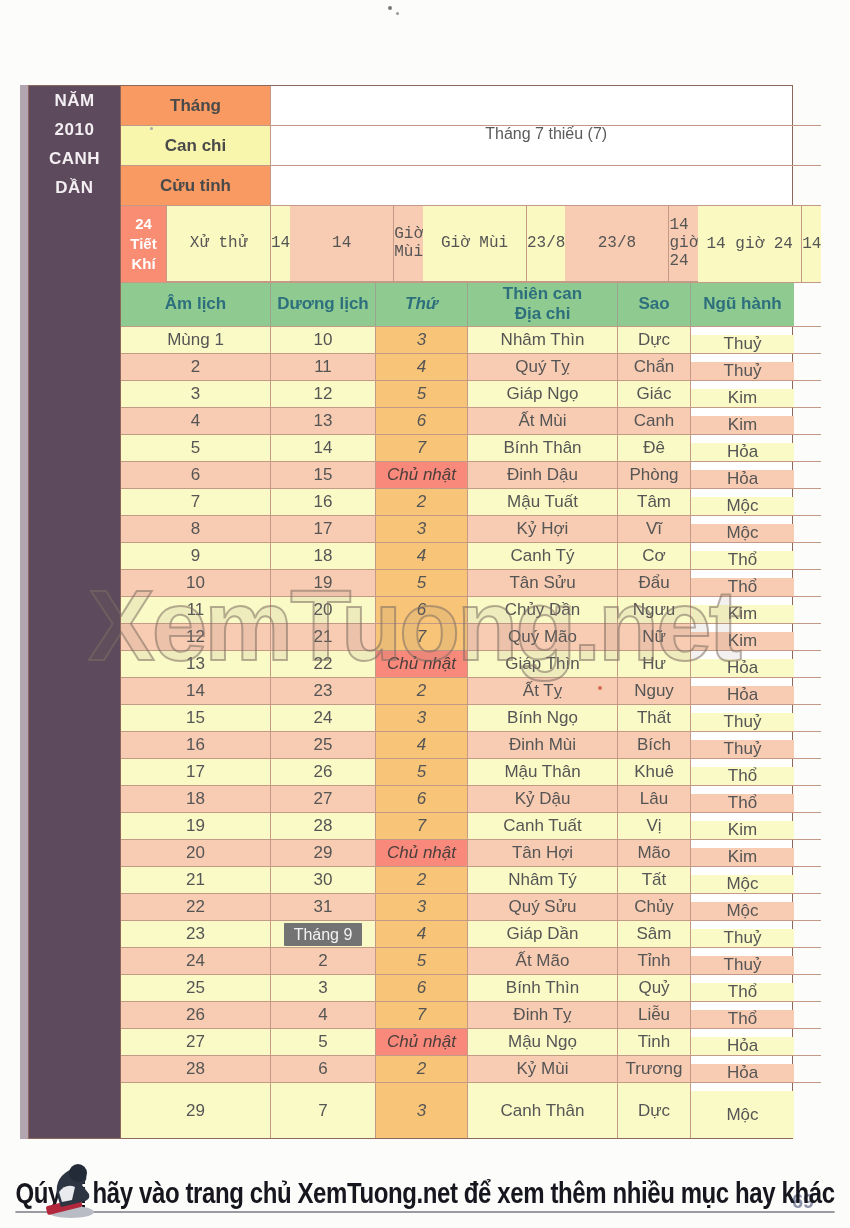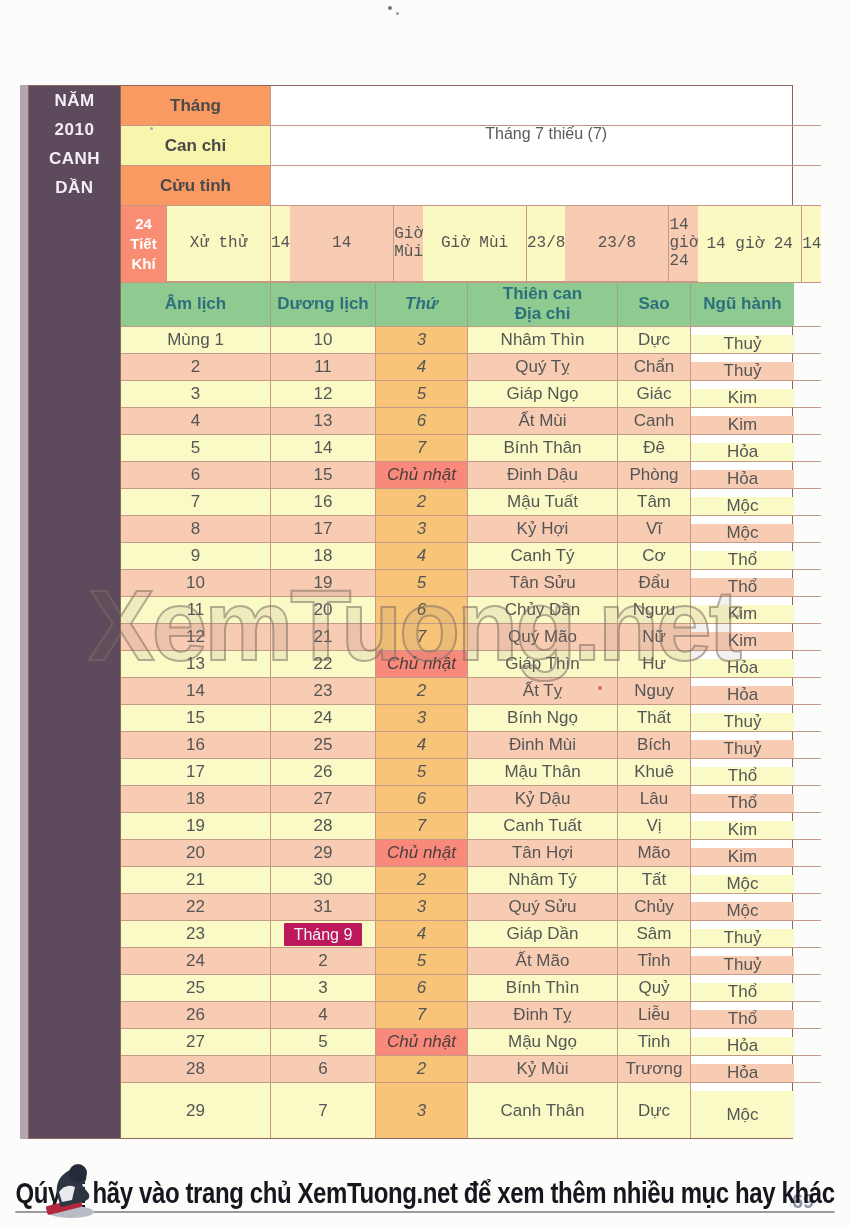--- a/index.html
+++ b/index.html
@@ -74,21 +74,21 @@
   .c-am  { width:150px; flex:0 0 150px; }
   .c-duong { width:105px; flex:0 0 105px; }
   .c-thu { width:92px; flex:0 0 92px;font-style:italic; }
   .c-can { width:150px; flex:0 0 150px; }
   .c-sao { width:73px; flex:0 0 73px; }
   .c-nh  { width:103px; flex:0 0 103px; }
   .row-yellow .cell { background:var(--yellow); }
   .row-salmon .cell { background:var(--salmon); }
   .cal-row .c-thu { background:var(--thu); }
   .cal-row .c-thu.sunday { background:var(--sunday); color:#4a3f3c; }
-  .month-badge { background:#be185d; color:#f2f2f2; font-size:16px;
+  .month-badge { background:#737373; color:#f2f2f2; font-size:16px;
     padding:1px 10px; line-height:21px; border-radius:1px; }
 
   
   .watermark {
     position:absolute; left:88px; top:568px; z-index:5;
     font-size:100px; font-weight:bold; letter-spacing:-3px; white-space:nowrap;
     color:rgba(135,120,108,0.10);
     -webkit-text-stroke:2px rgba(125,110,98,0.55);
     pointer-events:none;
   }

